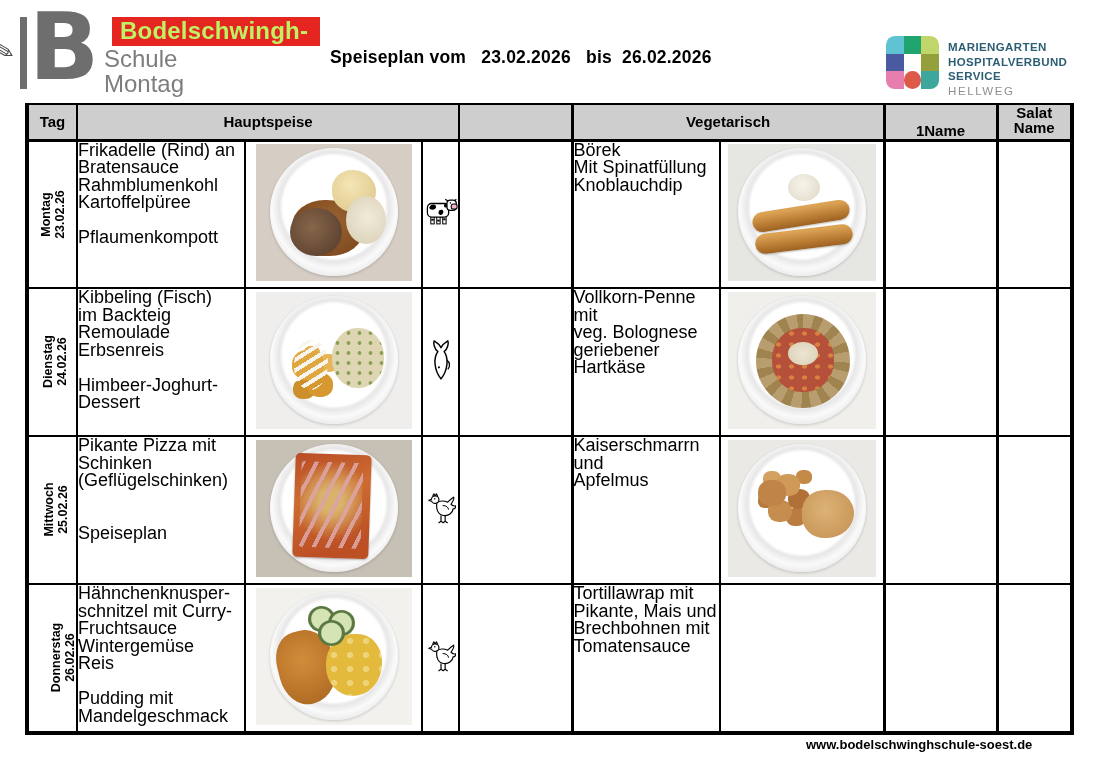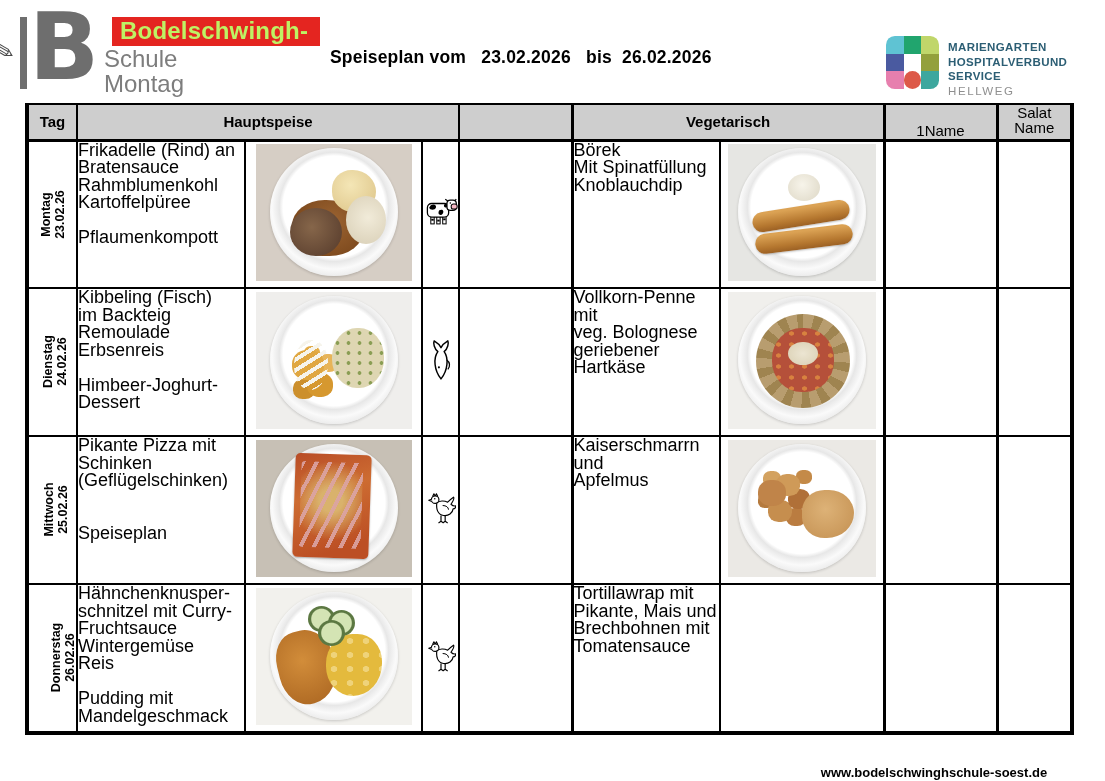--- a/index.html
+++ b/index.html
@@ -27,21 +27,21 @@
   
   table.menu { position:absolute; left:25px; top:103px; width:1045px; height:630px; border-collapse:collapse; table-layout:fixed; }
   table.menu th, table.menu td { border:2px solid #000; padding:0; overflow:hidden; }
   table.menu th { background:#cecece; font-size:15px; }
   .b-l-out  { border-left:4px solid #000 !important; }
   .b-r-out  { border-right:4px solid #000 !important; }
   .b-t-out  { border-top:2px solid #000 !important; }
   .b-b-out  { border-bottom:4px solid #000 !important; }
   .b-l-thk  { border-left:3px solid #000 !important; }
   .hdr-b    { border-bottom:3px solid #000 !important; }
-  th.small-hdr { font-size:12.5px; font-weight:normal; }
+  th.small-hdr { font-size:12.5px; font-weight:bold; }
   th.name1-hdr { vertical-align:bottom; padding-bottom:3px; }
   th.salat-hdr { vertical-align:top; white-space:pre-line; line-height:15px; padding-top:2px; }
 
   td.day-cell { text-align:center; vertical-align:middle; }
   .day-rot { display:inline-block; transform:rotate(-90deg); font-weight:bold; font-size:12.5px; line-height:13.5px; white-space:pre; text-align:center; }
   td.meal-cell { vertical-align:top; padding:13px 4px 4px 11px; font-size:18px; line-height:17.5px; white-space:pre-line; }
   td.veg-cell  { padding-left:8px; }
   td.img-cell  { text-align:center; vertical-align:middle; }
   td.icon-cell { text-align:center; vertical-align:middle; }
 
@@ -97,21 +97,21 @@
 
   .d-schn { background:#f2f1ed; }
   .d-schn .schnitz { left:22px; top:42px; width:58px; height:74px; border-radius:46% 54% 60% 50%; transform:rotate(-14deg);
                      background:radial-gradient(circle at 45% 40%, #d28d3a, #a96420); }
   .d-schn .cuke { width:27px; height:26px; border-radius:50%; background:radial-gradient(circle, #d4e4b4 0 52%, #5c7842 58%); }
   .d-schn .c1 { left:52px; top:18px; } .d-schn .c2 { left:72px; top:22px; } .d-schn .c3 { left:62px; top:32px; }
   .d-schn .curry { left:70px; top:46px; width:56px; height:62px; border-radius:50% 46% 55% 50%;
                    background-color:#e4ba3d; background-image:radial-gradient(#efd37a 3px, rgba(0,0,0,0) 3.6px); background-size:16px 14px; }
 
   
-  .footer-url { position:absolute; left:806px; top:737px; width:256px; text-align:center; font-size:13px; font-weight:bold;margin-top:28px; }
+  .footer-url { position:absolute; left:806px; top:737px; width:256px; text-align:left; font-size:13px; font-weight:bold; }
 </style>
 </head>
 <body>
 
 <div id="page">
 
   <span class="pen-icon">✎</span>
   <div class="logo-bar"></div>
   <div class="logo-b">B</div>
   <div class="logo-red">Bodelschwingh-</div>

